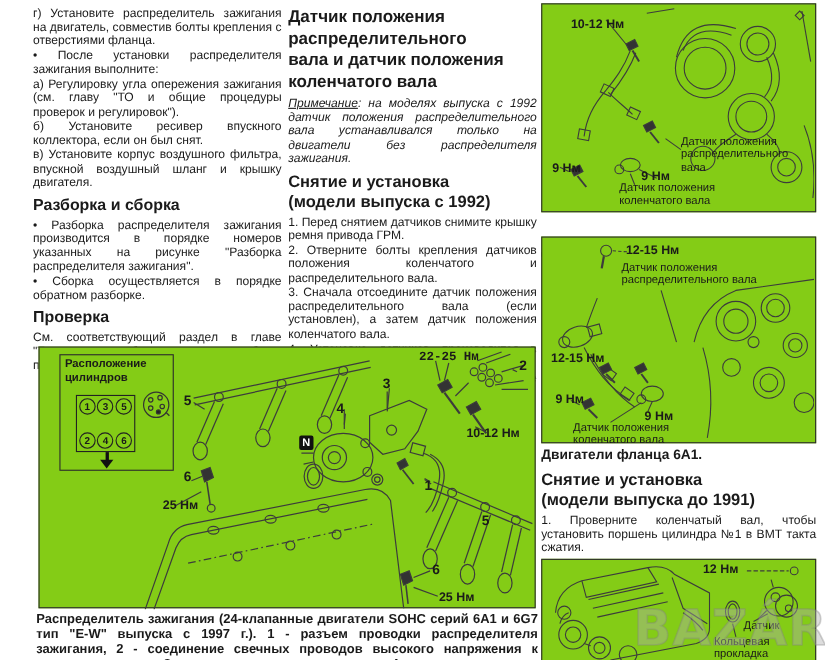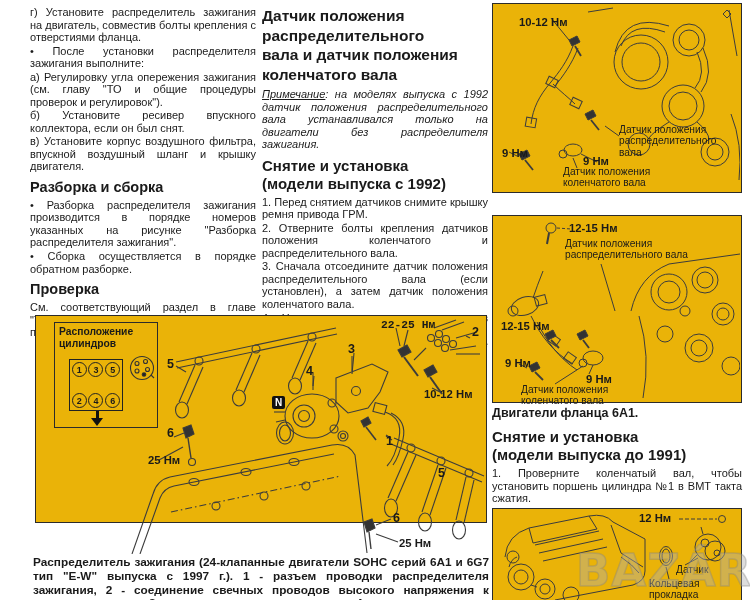--- a/index.html
+++ b/index.html
@@ -8,21 +8,21 @@
   .col{position:absolute;text-align:justify;font-size:11px;line-height:1.14;}
   .col p{margin:0 0 1px 0;}
   .indent{margin-left:13px;}
   h3{font-size:14.5px;margin:7px 0 3px 0;text-align:left;line-height:1.1;}
   .bighead{font-size:15.5px;font-weight:bold;line-height:1.26;white-space:pre-line;
            text-align:left;margin:0 0 4px 0;}
   .subhead{font-size:15px;font-weight:bold;line-height:1.2;white-space:pre-line;
            text-align:left;margin:6px 0 3px 0;}
   .note{font-style:italic;margin-top:2px;}
   .note .ulab{text-decoration:underline;}
-  .figbox{position:absolute;border:1.5px solid #2b2b2b;background:#eab308;box-sizing:border-box;}
+  .figbox{position:absolute;border:1.5px solid #2b2b2b;background:#84cc16;box-sizing:border-box;}
   .figcap{position:absolute;font-weight:bold;font-size:11.8px;text-align:justify;line-height:1.17;}
   .engcap{position:absolute;font-weight:bold;font-size:12.5px;white-space:nowrap;}
   .lbl{position:absolute;font-weight:bold;font-size:11.3px;white-space:nowrap;}
   .pnum{position:absolute;font-weight:bold;font-size:12.5px;}
   .slabel{position:absolute;font-size:10.2px;line-height:1.12;white-space:pre-line;}
   .nbadge{position:absolute;width:13px;height:13px;background:#111;color:#fff;font-size:10px;
           font-weight:bold;display:flex;align-items:center;justify-content:center;border-radius:2px;}
   .innerbox{position:absolute;left:18px;top:6px;width:104px;height:106px;
             border:1.5px solid #2b2b2b;box-sizing:border-box;}
   .innertitle{position:absolute;left:4px;top:3px;font-size:10.3px;font-weight:bold;
@@ -69,21 +69,21 @@
     <p class="note"><span class="ulab">Примечание</span><span>: на моделях выпуска с 1992 датчик положения распределительного вала устанавливался только на двигатели без распределителя зажигания.</span></p>
     <div class="subhead">Снятие и установка
 (модели выпуска с 1992)</div>
     <p>1. Перед снятием датчиков снимите крышку ремня привода ГРМ.</p>
     <p>2. Отверните болты крепления датчиков положения коленчатого и распределительного вала.</p>
     <p>3. Сначала отсоедините датчик положения распределительного вала (если установлен), а затем датчик положения коленчатого вала.</p>
     <p>4. Установка датчиков производится в порядке обратном снятию.</p>
     <p>5. После установки датчиков, установите крышку ремня привода ГРМ.</p>
   </div>
 
-  <div class="figbox" style="left:35px;top:315px;width:452px;height:208px;">
+  <div class="figbox" style="left:35px;top:315px;width:452px;height:238px;">
     <svg class="art" width="452" height="238" viewBox="0 0 452 238">
       <g fill="none" stroke="#3c3c3c" stroke-width="1.1">
 
         <path d="M140,46 L300,12"></path>
           <path d="M141,52 L301,18"></path>
         <circle cx="163" cy="45" r="4"></circle>
           <circle cx="220" cy="33" r="4"></circle>
           <circle cx="276" cy="21" r="4"></circle>
         <path d="M159,49 L143,86"></path>
           <path d="M167,51 L151,88"></path>

